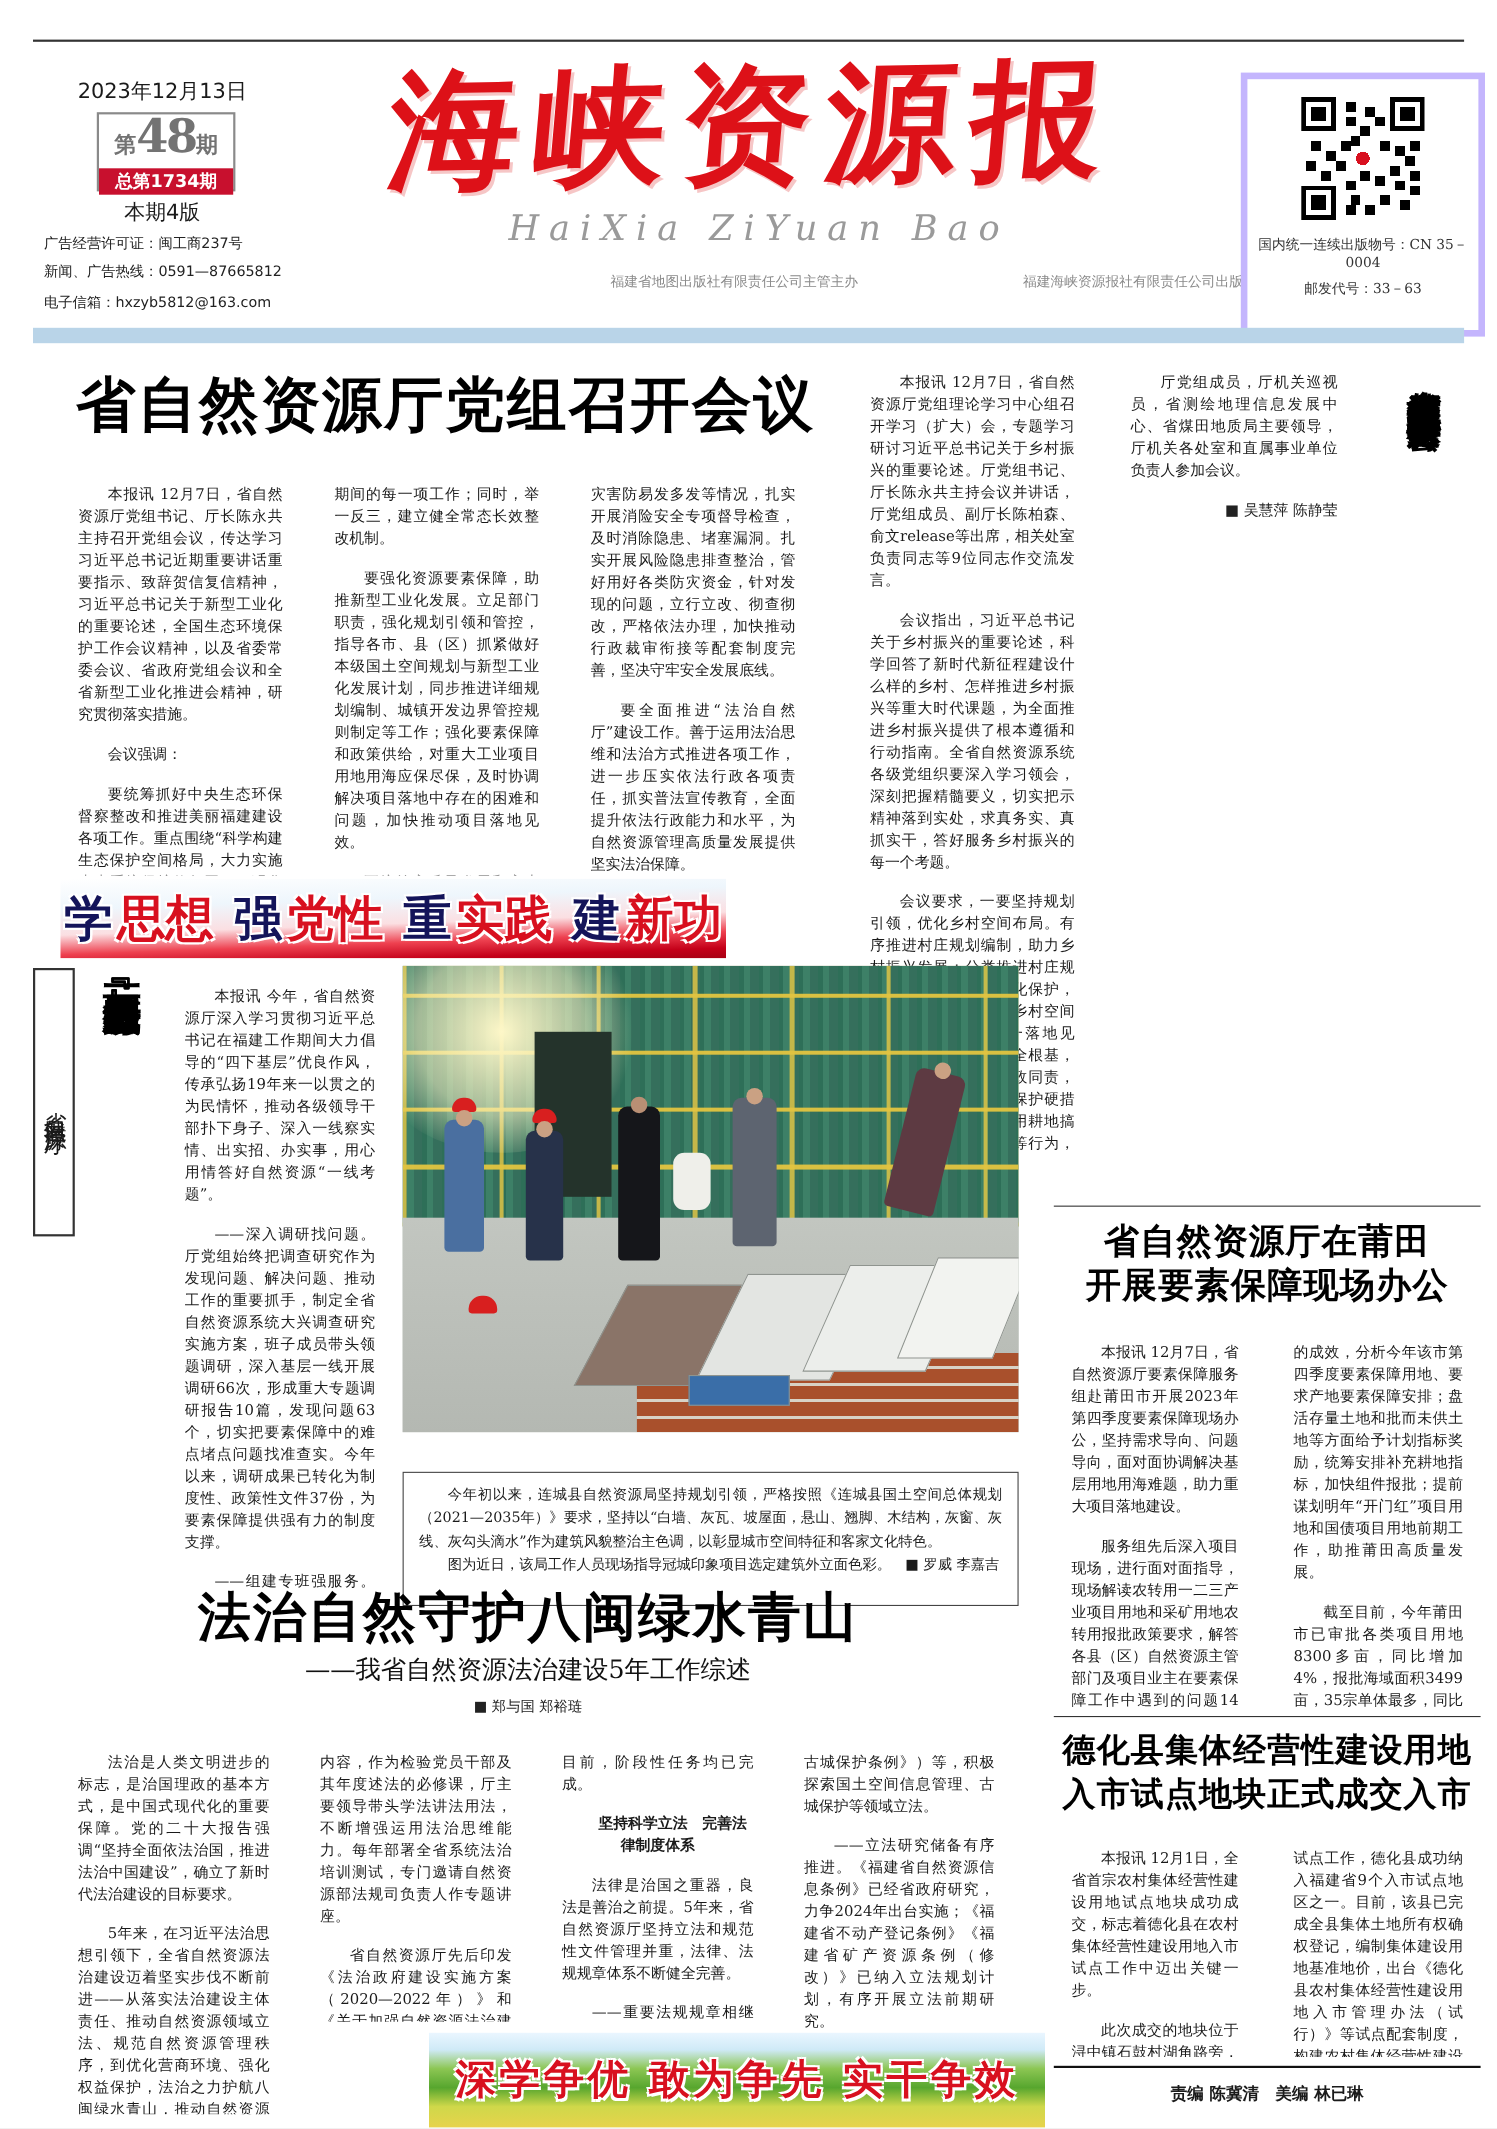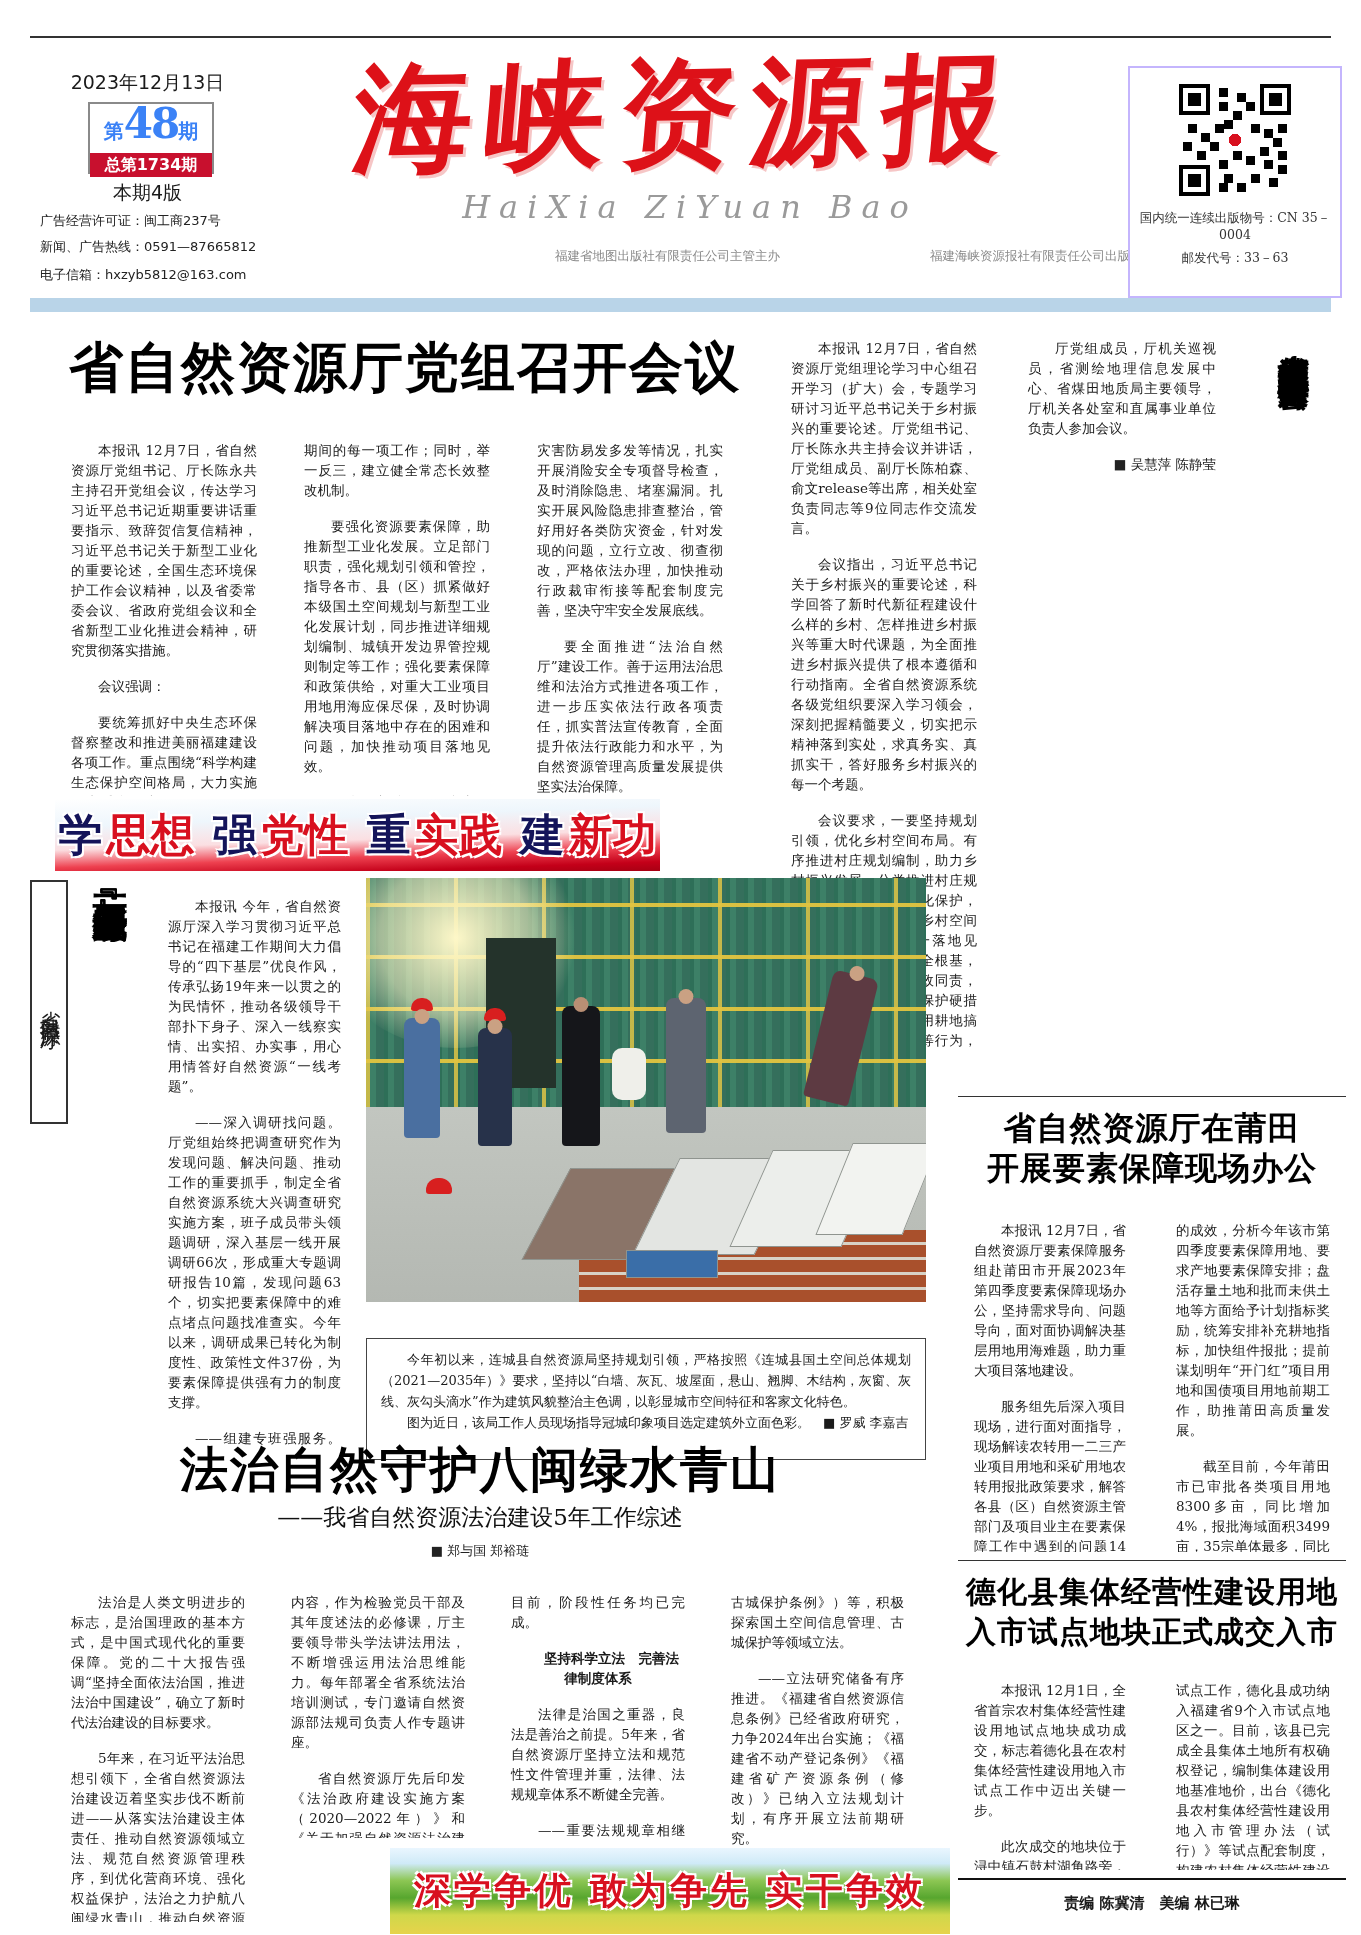--- a/index.html
+++ b/index.html
@@ -3,33 +3,33 @@
 <meta charset="utf-8">
 <style>
   html,body{margin:0;padding:0;background:#e8e8e8;}
   .page{position:relative;width:1361px;height:1935px;margin:0 auto;background:#ffffff;
         font-family:"DejaVu Serif","Liberation Serif",serif;color:#1a1a1a;overflow:hidden;}
   .abs{position:absolute;}
   .hairline{background:#333;}
   
   .date{font-size:19px;text-align:center;font-family:"DejaVu Sans","Liberation Sans",sans-serif;}
   .issue-box{border:2px solid #8a8a8a;background:#fff;text-align:center;}
-  .issue-top{font-weight:bold;color:#3b82f6;line-height:40px;}
+  .issue-top{font-weight:bold;color:#737373;line-height:40px;}
   .issue-top .small{font-size:20px;}
   .issue-top .big{font-size:42px;letter-spacing:-2px;}
   .issue-strip{background:#c8102e;color:#fff;font-weight:bold;font-size:16px;line-height:24px;
                font-family:"DejaVu Sans","Liberation Sans",sans-serif;}
   .pages{font-size:19px;text-align:center;font-family:"DejaVu Sans","Liberation Sans",sans-serif;}
   .hdr-small{font-size:13px;color:#222;font-family:"DejaVu Sans","Liberation Sans",sans-serif;}
   .masthead{font-size:118px;font-weight:bold;color:#dd1118;text-align:center;line-height:150px;
             letter-spacing:14px;transform:skewX(-6deg) rotate(-1deg);
             text-shadow:3px 3px 0 #f6c6c6;}
   .pinyin{font-size:32px;font-style:italic;color:#9a9a9a;text-align:center;letter-spacing:9px;}
   .org-line{display:flex;justify-content:space-between;font-size:12.5px;color:#8a8a8a;}
-  .right-box{border:2px solid #c4b5fd;text-align:center;}
+  .right-box{border:6px solid #c4b5fd;text-align:center;}
   .right-box .cn{font-size:12.5px;color:#333;margin-top:10px;}
   .right-box .postal{font-size:12.5px;color:#333;margin-top:8px;}
   .bluebar{background:#b9d4e8;}
   
   .headline-xl{font-family:"DejaVu Sans","Liberation Sans",sans-serif;font-weight:bold;
                font-size:54px;text-align:center;letter-spacing:2px;color:#000;}
   .headline-l{font-family:"DejaVu Sans","Liberation Sans",sans-serif;font-weight:bold;
               font-size:48px;text-align:center;letter-spacing:2px;color:#000;}
   .headline-m{font-weight:bold;font-size:32px;text-align:center;letter-spacing:1px;color:#000;line-height:40px;}
   .subtitle{font-size:23px;text-align:center;color:#111;}

